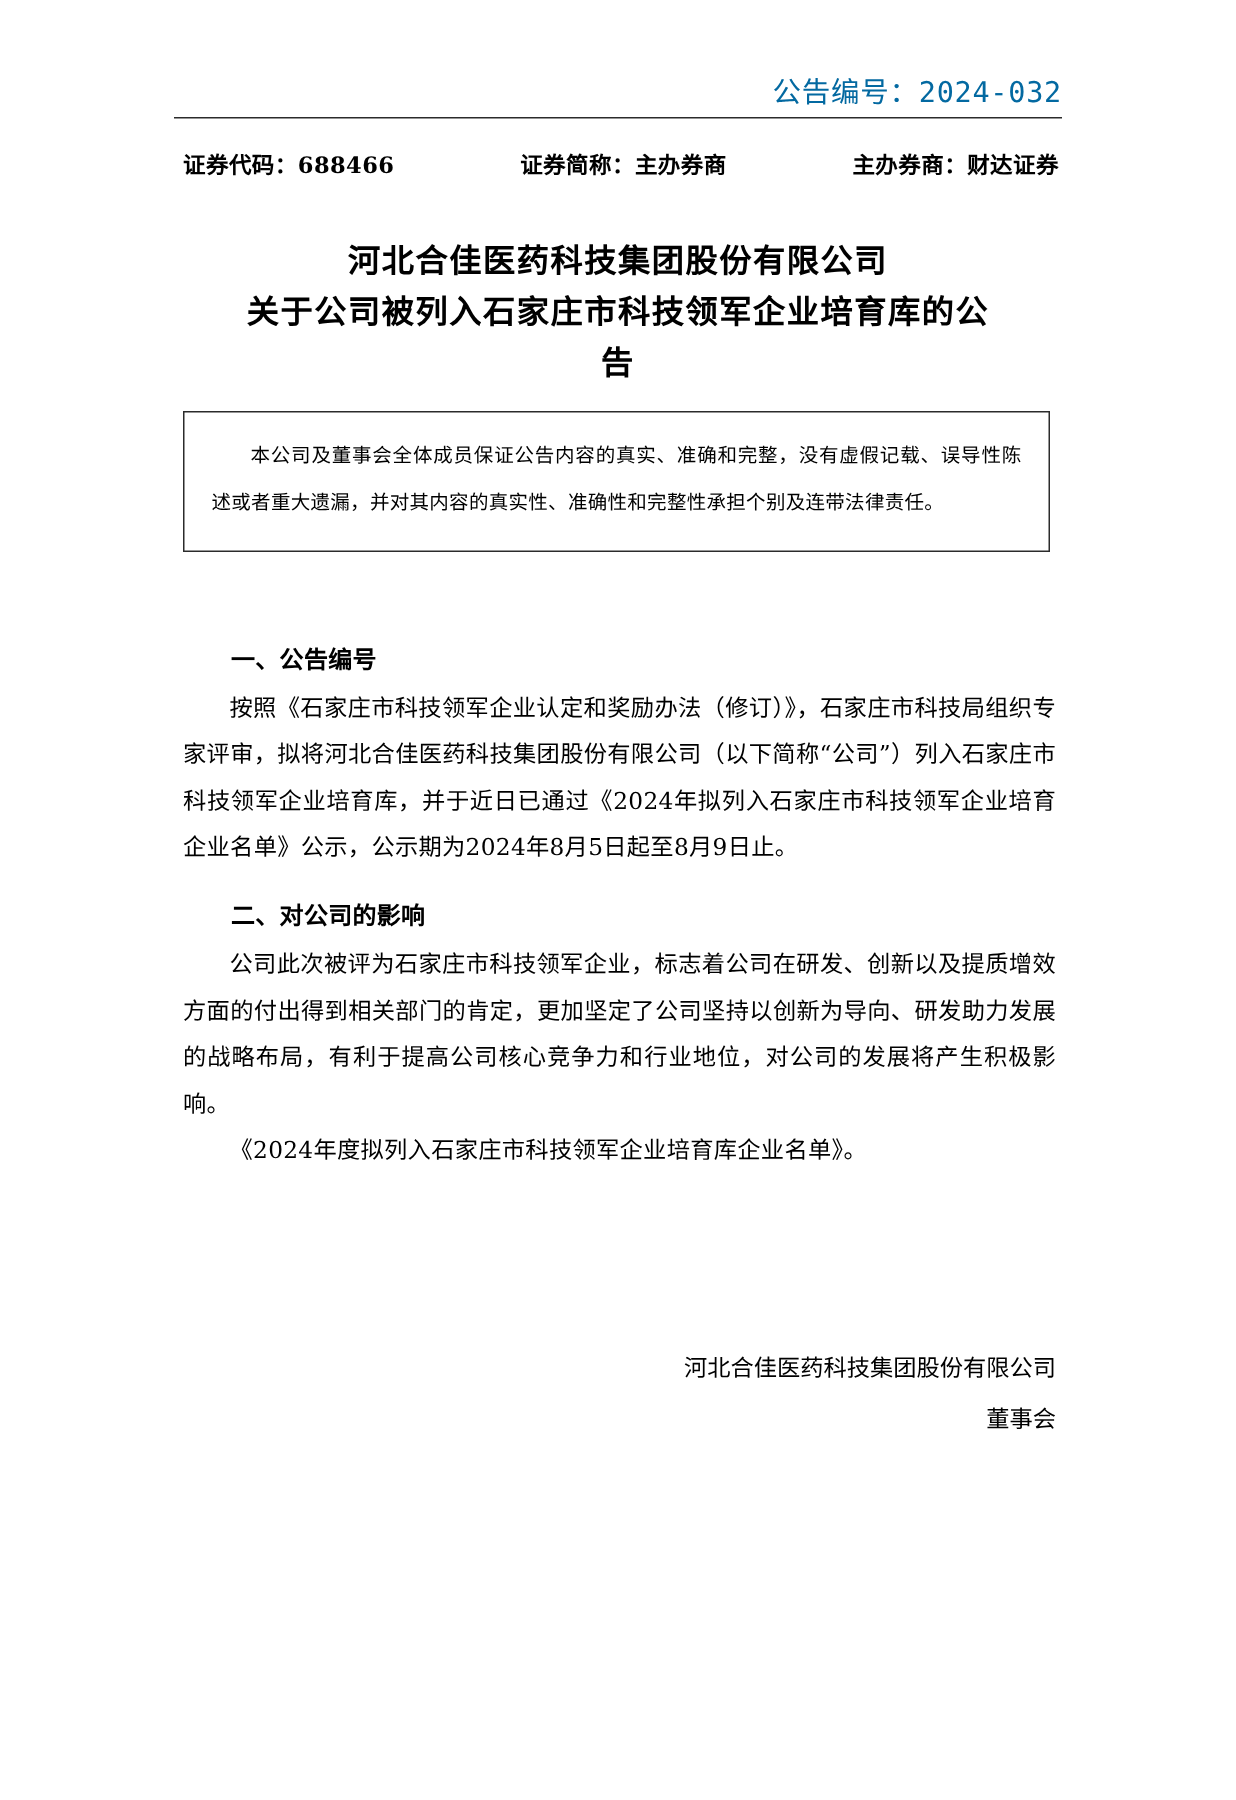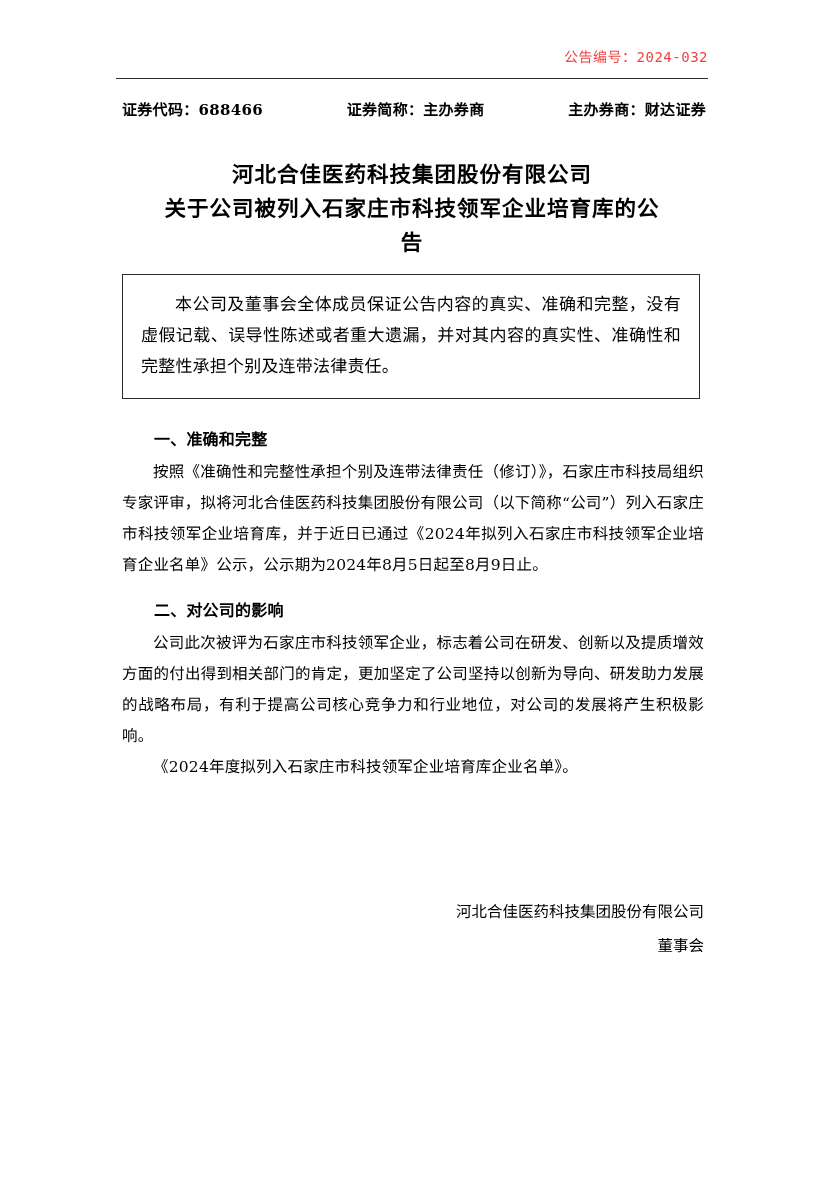--- a/index.html
+++ b/index.html
@@ -23,23 +23,23 @@
     padding: 0;
     position: relative;
   }
 
   
   .doc-number {
     position: absolute;
     top: 46px;
     right: 116px;
     font-family: "DejaVu Sans Mono", "Liberation Mono", monospace;
-    font-size: 14px;
+    font-size: 19px;
     letter-spacing: 0.5px;
-    color: #ef4444;
+    color: #0369a1;
     white-space: nowrap;
   }
 
   
   .top-rule {
     position: absolute;
     top: 78px;
     left: 116px;
     right: 116px;
     border-top: 1px solid #2b2b2b;
@@ -85,21 +85,21 @@
 
   
   .disclaimer {
     position: absolute;
     top: 274px;
     left: 122px;
     width: 578px;
     border: 1px solid #2b2b2b;
     box-sizing: border-box;
     padding: 14px 18px 16px 18px;
-    font-size: 17px;
+    font-size: 13px;
     line-height: 31px;
     text-align: justify;
     text-justify: inter-ideograph;
     letter-spacing: 0.2px;
   }
   .disclaimer p {
     margin: 0;
     text-indent: 2em;
   }
 
@@ -170,22 +170,22 @@
     <span class="line">河北合佳医药科技集团股份有限公司</span>
     <span class="line">关于公司被列入石家庄市科技领军企业培育库的公</span>
     <span class="line">告</span>
   </div>
 
   <div class="disclaimer">
     <p>本公司及董事会全体成员保证公告内容的真实、准确和完整，没有虚假记载、误导性陈述或者重大遗漏，并对其内容的真实性、准确性和完整性承担个别及连带法律责任。</p>
   </div>
 
   <div class="content">
-    <h2>一、准确和完整</h2>
-    <p>按照《准确性和完整性承担个别及连带法律责任（修订）》，石家庄市科技局组织专家评审，拟将河北合佳医药科技集团股份有限公司（以下简称“公司”）列入石家庄市科技领军企业培育库，并于近日已通过《2024年拟列入石家庄市科技领军企业培育企业名单》公示，公示期为2024年8月5日起至8月9日止。</p>
+    <h2>一、公告编号</h2>
+    <p>按照《石家庄市科技领军企业认定和奖励办法（修订）》，石家庄市科技局组织专家评审，拟将河北合佳医药科技集团股份有限公司（以下简称“公司”）列入石家庄市科技领军企业培育库，并于近日已通过《2024年拟列入石家庄市科技领军企业培育企业名单》公示，公示期为2024年8月5日起至8月9日止。</p>
 
     <h2>二、对公司的影响</h2>
     <p>公司此次被评为石家庄市科技领军企业，标志着公司在研发、创新以及提质增效方面的付出得到相关部门的肯定，更加坚定了公司坚持以创新为导向、研发助力发展的战略布局，有利于提高公司核心竞争力和行业地位，对公司的发展将产生积极影响。</p>
 
     <p>《2024年度拟列入石家庄市科技领军企业培育库企业名单》。</p>
   </div>
 
   <div class="signature">
     <div>河北合佳医药科技集团股份有限公司</div>
     <div>董事会</div>

